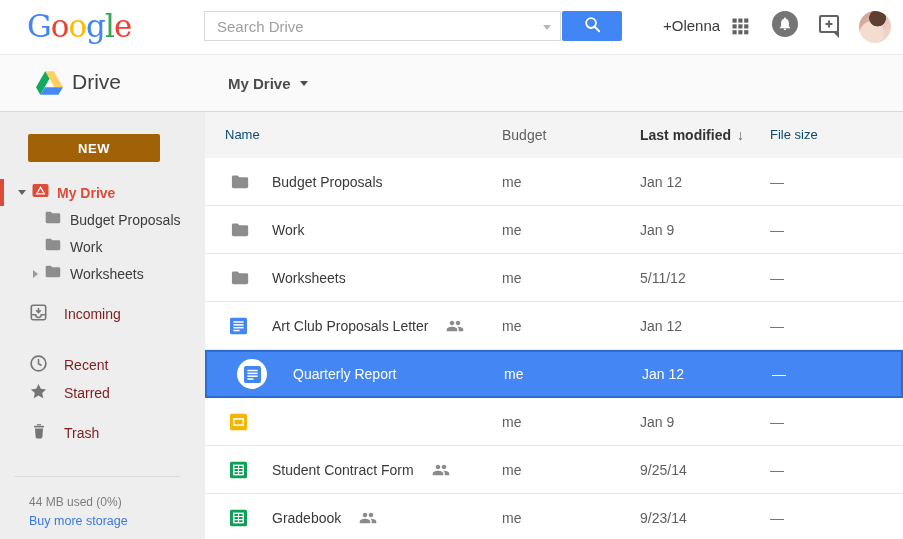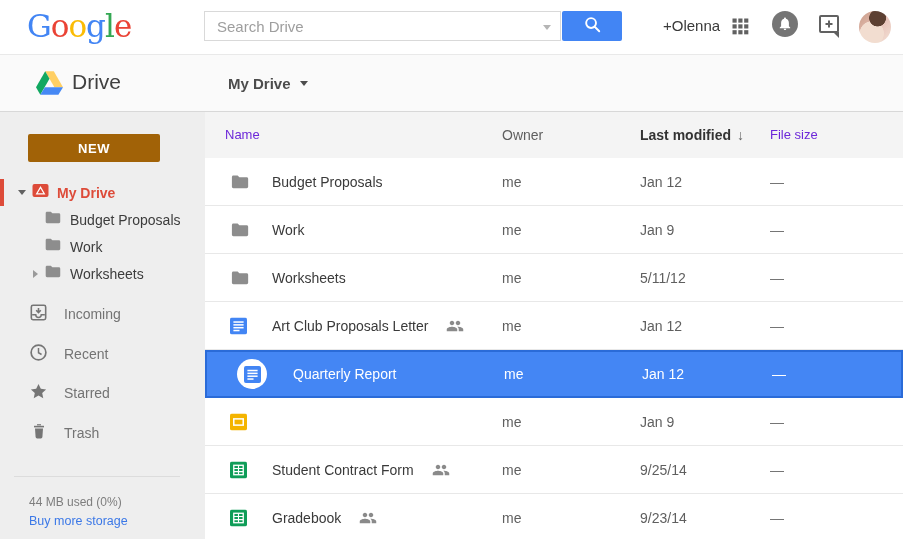--- a/index.html
+++ b/index.html
@@ -37,29 +37,29 @@
   
   .sidebar{position:absolute;left:0;top:112px;width:205px;height:427px;background:#eeeeee;}
   .newbtn{position:absolute;left:28px;top:22px;width:132px;height:28px;background:#a16207;border:none;border-radius:2px;color:#fff;font-weight:bold;font-size:13px;letter-spacing:.6px;cursor:pointer;font-family:inherit;}
   .active-bar{position:absolute;left:0;top:67px;width:4px;height:27px;background:#dd4b39;}
   .srow{position:absolute;left:0;width:205px;height:27px;display:flex;align-items:center;cursor:pointer;}
   .srow .lbl{font-size:14px;color:#3c3c3c;}
   .srow.root .lbl{color:#dd4b39;font-weight:bold;}
   .arrow-down{width:0;height:0;border-left:4.5px solid transparent;border-right:4.5px solid transparent;border-top:5.5px solid #616161;position:absolute;left:18px;}
   .arrow-right{width:0;height:0;border-top:4.5px solid transparent;border-bottom:4.5px solid transparent;border-left:5.5px solid #9a9a9a;position:absolute;left:33px;}
   .t-ico{position:absolute;}
-  .nav-lbl{font-size:14px;color:#737373;position:absolute;left:64px;}
+  .nav-lbl{font-size:14px;color:#7f1d1d;position:absolute;left:64px;}
   .side-div{position:absolute;left:14px;top:364px;width:166px;border-top:1px solid #dcdcdc;}
   .storage{position:absolute;left:29px;top:383px;font-size:12px;color:#7d7d7d;}
   .storage-link{position:absolute;left:29px;top:402px;font-size:12.5px;color:#3b78e7;cursor:pointer;}
 
   
   .content{position:absolute;left:205px;top:112px;width:698px;height:427px;background:#f4f4f4;overflow:hidden;}
   .thead{position:absolute;top:0;left:0;width:698px;height:46px;}
-  .th{position:absolute;top:15px;font-size:13px;color:#6d28d9;cursor:pointer;}
+  .th{position:absolute;top:15px;font-size:13px;color:#0c4a6e;cursor:pointer;}
   .th.name{left:20px;} .th.owner{left:297px;} .th.modified{left:435px;color:#333;font-weight:bold;} .th.size{left:565px;}
   .sort-arrow{color:#666;font-weight:normal;margin-left:6px;}
   .rows{position:absolute;left:0;top:46px;width:698px;}
   .row{position:relative;width:698px;height:48px;background:#fff;border-bottom:1px solid #e8e8e8;box-sizing:border-box;cursor:pointer;}
   .row .cell{position:absolute;top:50%;transform:translateY(-50%);}
   .icon-wrap{left:25px;display:flex;align-items:center;justify-content:center;}
   .namecell{left:67px;display:flex;align-items:center;}
   .fname{font-size:14px;color:#3a3a3a;white-space:nowrap;}
   .shared{margin-left:18px;}
   .owner,.modified,.fsize{font-size:14px;color:#5f5f5f;}
@@ -244,21 +244,21 @@
       <span class="t-ico" style="left:29px;">
         <svg width="19" height="19" viewBox="0 0 18 18">
             <rect x="2.2" y="2.2" width="13.6" height="13.6" rx="1.6" fill="none" stroke="#757575" stroke-width="1.5"></rect>
             <path d="M9 4.8v3.6M6.8 6.9 9 9.1l2.2-2.2" fill="none" stroke="#757575" stroke-width="1.5"></path>
             <path d="M3 11.2h3.4a2.6 2.6 0 0 0 5.2 0H15" fill="none" stroke="#757575" stroke-width="1.4"></path>
           </svg>
       </span>
       <span class="nav-lbl">Incoming</span>
     </div>
 
-    <div class="srow" style="top:228px;height:28px;">
+    <div class="srow" style="top:239px;height:28px;">
       <span class="t-ico" style="left:29px;">
         <svg width="19" height="19" viewBox="0 0 18 18">
             <circle cx="9" cy="9" r="7" fill="none" stroke="#757575" stroke-width="1.6"></circle>
             <path d="M9 4.8v4.4l2.9 1.7" fill="none" stroke="#757575" stroke-width="1.4"></path>
           </svg>
       </span>
       <span class="nav-lbl">Recent</span>
     </div>
 
     <div class="srow" style="top:267px;height:28px;">
@@ -282,21 +282,21 @@
     </div>
 
     <div class="side-div"></div>
     <div class="storage">44 MB used (0%)</div>
     <div class="storage-link">Buy more storage</div>
   </div>
 
   <div class="content">
     <div class="thead">
       <span class="th name">Name</span>
-      <span class="th owner">Owner</span>
+      <span class="th owner">Budget</span>
       <span class="th modified"><span>Last modified</span><span class="sort-arrow">↓</span></span>
       <span class="th size">File size</span>
     </div>
     <div class="rows">
         <div class="row">
     <span class="cell icon-wrap">
       <svg class="ficon ficon-folder" width="19" height="19" viewBox="0 0 18 18">
               <path fill="#8d8d8d" d="M1.8 4.2c0-.8.6-1.4 1.4-1.4h4l1.7 1.8h6.9c.8 0 1.4.6 1.4 1.4v7.6c0 .8-.6 1.4-1.4 1.4H3.2c-.8 0-1.4-.6-1.4-1.4z"></path>
             </svg>
 

